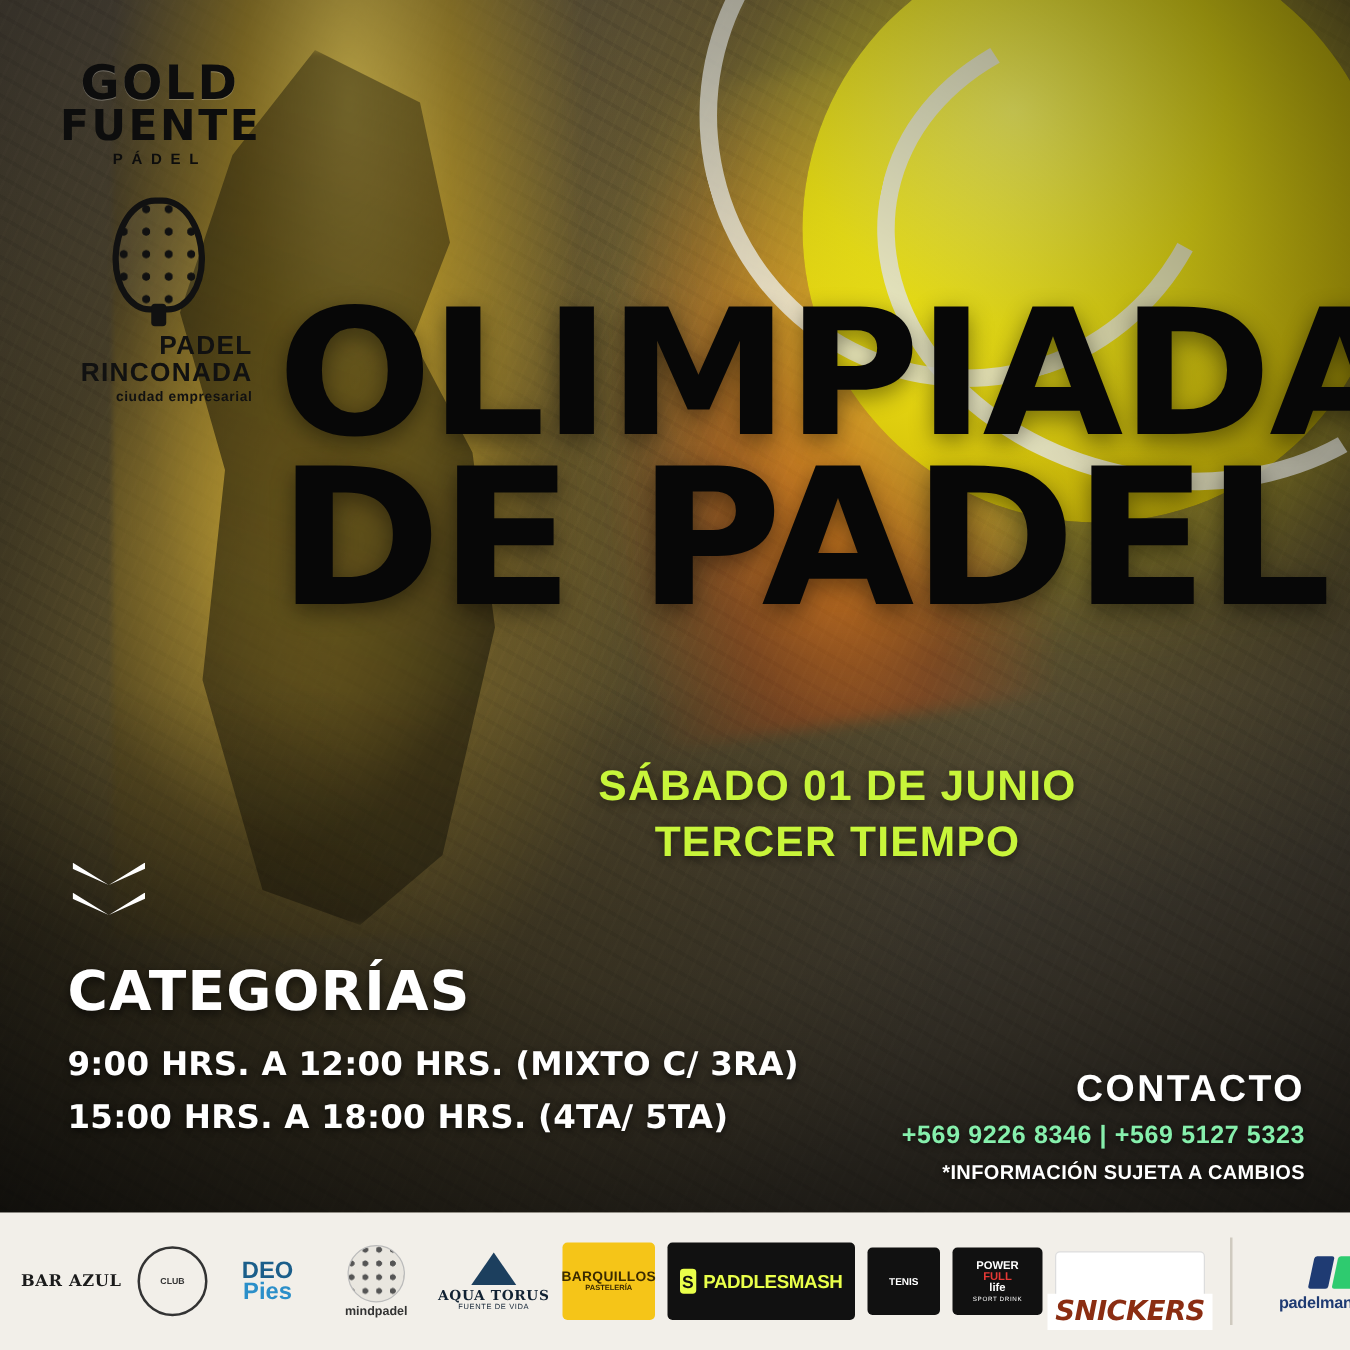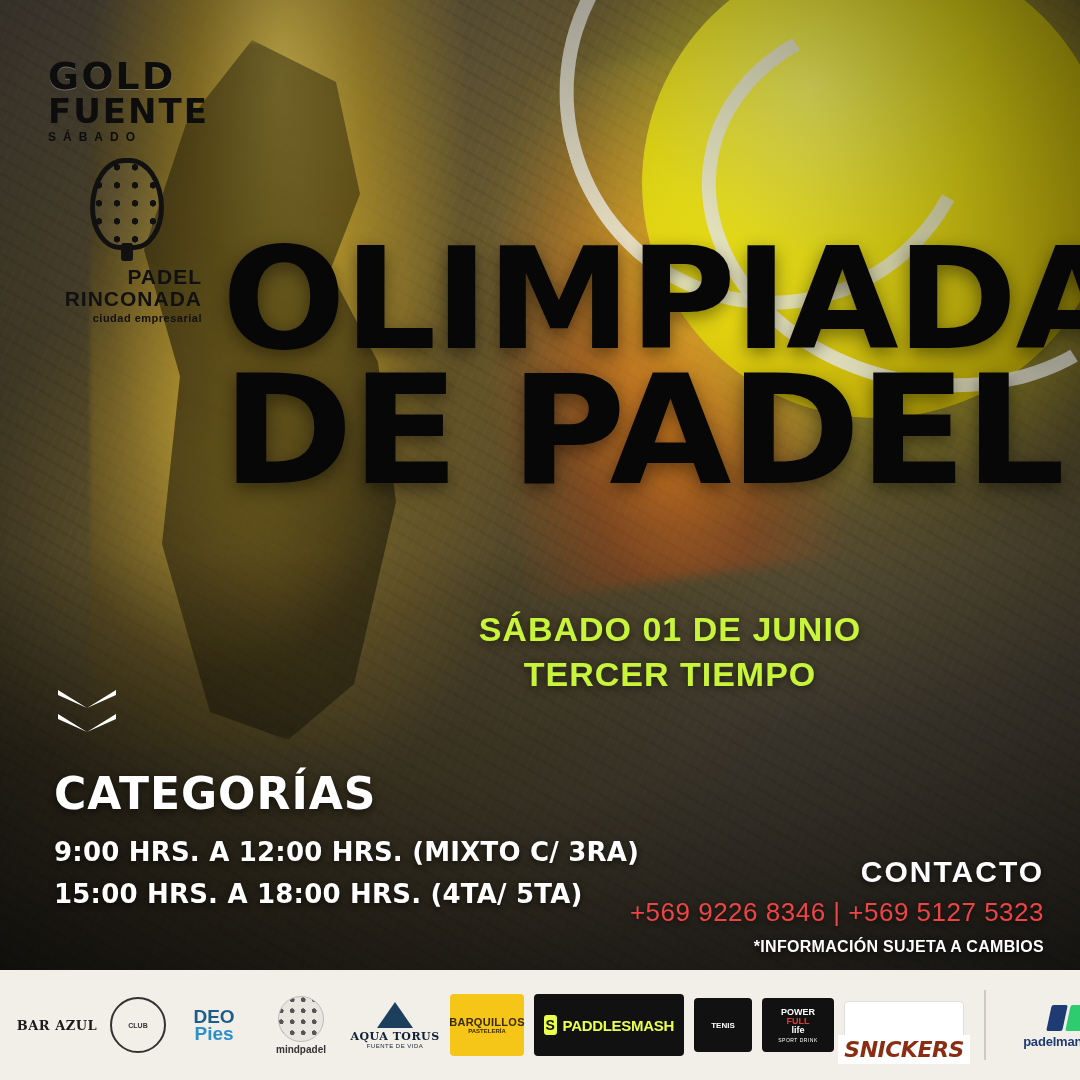--- a/index.html
+++ b/index.html
@@ -84,22 +84,22 @@
     position: absolute; inset: 0;
     background: radial-gradient(ellipse at 50% 48%, rgba(0,0,0,0) 35%, rgba(0,0,0,0.30) 72%, rgba(0,0,0,0.55) 100%);
   }
   .bottom-shade {
     position: absolute; left:0; right:0; bottom: 110px; height: 420px;
     background: linear-gradient(180deg, rgba(0,0,0,0) 0%, rgba(0,0,0,0.30) 45%, rgba(0,0,0,0.62) 100%);
   }
 
   
   .logo-gold {
-    position: absolute; left: 48px; top: 58px; width: 160px;
-    text-align: left; color: #111;
+    position: absolute; left: 48px; top: 48px; width: 160px;
+    text-align: center; color: #111;
   }
   .logo-gold .gp-1 {
     font-size: 38px; font-weight: 900; letter-spacing: 2px; line-height: 0.95;
     color: #0d0d0d; text-shadow: 0 1px 0 rgba(255,255,255,.25);
     font-family: "DejaVu Sans", sans-serif;
   }
   .logo-gold .gp-2 {
     font-size: 34px; font-weight: 900; letter-spacing: 2px; line-height: 1;
     color: #0d0d0d; font-family: "DejaVu Sans", sans-serif;
   }
@@ -182,21 +182,21 @@
 
   
   .contacto {
     position: absolute; right: 36px; top: 855px; width: 480px; text-align: right;
   }
   .contacto .c-title {
     font-size: 30px; font-weight: 700; color: #fff; letter-spacing: 2px;
     text-shadow: 0 2px 6px rgba(0,0,0,.65);
   }
   .contacto .c-phones {
-    font-size: 26px; font-weight: 400; color: #ef4444; letter-spacing: .5px; margin-top: 8px;
+    font-size: 20px; font-weight: 700; color: #86efac; letter-spacing: .5px; margin-top: 8px;
     text-shadow: 0 2px 6px rgba(0,0,0,.65);
   }
   .contacto .c-note {
     font-size: 16px; font-weight: 700; color: #fff; letter-spacing: .3px; margin-top: 10px;
     text-shadow: 0 2px 6px rgba(0,0,0,.65);
   }
 
   
   .sponsors {
     position: absolute; left: 0; right: 0; bottom: 0; height: 110px;
@@ -261,21 +261,21 @@
   <div class="flame"></div>
   <div class="ball"></div>
   <div class="ball-seam seam-a"></div>
   <div class="ball-seam seam-b"></div>
   <div class="vignette"></div>
   <div class="bottom-shade"></div>
 
   <div class="logo-gold">
     <div class="gp-1">GOLD</div>
     <div class="gp-2">FUENTE</div>
-    <div class="gp-3">SÁBADO</div>
+    <div class="gp-3">PÁDEL</div>
   </div>
 
   <div class="logo-rinconada">
     <div class="racket"></div>
     <div class="r-1">PADEL</div>
     <div class="r-2">RINCONADA</div>
     <div class="r-3">ciudad empresarial</div>
   </div>
 
   <div class="headline">

